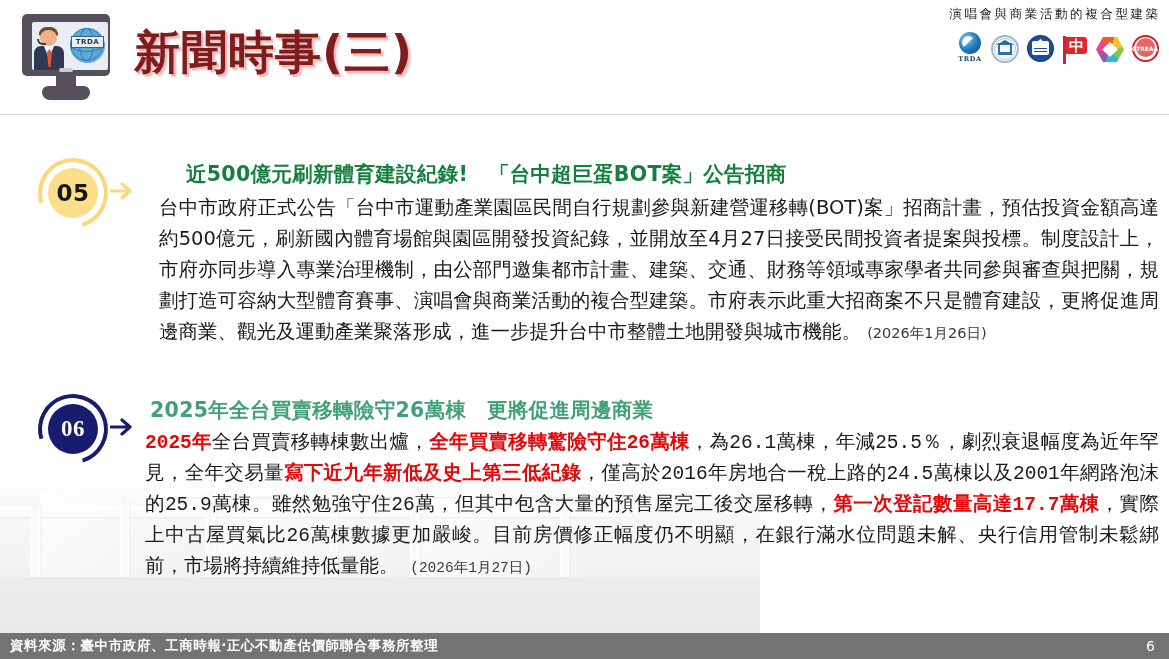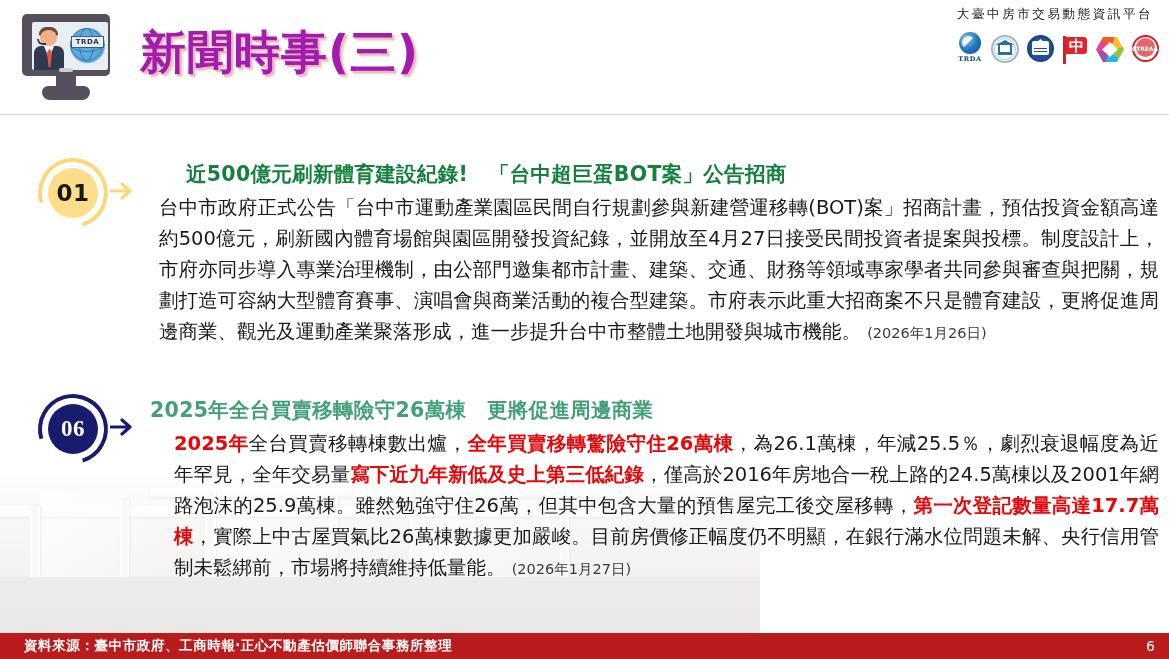--- a/index.html
+++ b/index.html
@@ -87,25 +87,24 @@
   .news-tag {
     position: absolute; left: 39px; top: 14px; width: 33px; height: 12px;
     background: #e9eef3; border: 1px solid #3b5f7a;
     color: #23384a; font-size: 7px; font-weight: bold; letter-spacing: .5px;
     text-align: center; line-height: 10px;
     font-family: "DejaVu Sans", sans-serif;
   }
 
   #slide-title {
     position: absolute; left: 134px; top: 22px;
-    font-size: 46px; font-weight: bold; color: #a21caf;
+    font-size: 46px; font-weight: bold; color: #7f1d1d;
     letter-spacing: 1px;
     text-shadow: 2px 2px 0 #f3b7b9, 3px 3px 3px rgba(0,0,0,.18);
     white-space: nowrap;
-    margin-left: 6px;
   }
 
   #platform-wrap { position: absolute; right: 8px; top: 6px; width: 212px; text-align: center; }
   #platform-name {
     font-size: 12.5px; color: #1b1b1b; letter-spacing: 2.6px; white-space: nowrap;
     font-weight: 500;
   }
   #logo-row { margin-top: 7px; display: flex; justify-content: flex-end; align-items: flex-end; gap: 3px; height: 38px; }
   .logo { position: relative; width: 32px; height: 36px; }
 
@@ -192,21 +191,21 @@
     letter-spacing: .3px; white-space: nowrap;
   }
   #item-06 .news-head { color: #42a079; }
 
   .news-body {
     position: absolute; left: 159px; top: 40px; right: 10px;
     font-size: 19.5px; line-height: 31px; color: #1a1a1a;
     text-align: justify; text-justify: inter-ideograph;
     letter-spacing: 0px;
   }
-  #item-06 .news-body { left: 174px; }
+  #item-06 .news-body { left: 145px; font-family: Liberation Mono, monospace; }
   .news-body .hl { color: #e3090b; font-weight: bold; }
   .news-body .date { font-size: 14.5px; color: #3a3a3a; }
 
   
   #footer {
     position: absolute; left: 0; bottom: 0; width: 1169px; height: 26px;
     background: #f47b20;
     display: flex; align-items: center; justify-content: space-between;
   }
   #footer-text {
@@ -258,21 +257,21 @@
         </div>
       </div>
       <div class="mon-notch"></div>
       <div class="mon-neck"></div>
       <div class="mon-base"></div>
     </div>
 
     <div id="slide-title">新聞時事(三)</div>
 
     <div id="platform-wrap">
-      <div id="platform-name">大臺中房市交易動態資訊平台</div>
+      <div id="platform-name">演唱會與商業活動的複合型建築</div>
 
       <div id="logo-row">
         <div class="logo">
           <div class="l1-disc"></div>
             <div class="l1-swoosh"></div>
           <div class="l1-txt">TRDA</div>
         </div>
         <div class="logo">
           <div class="l2-ring"></div>
             <div class="l2-ring2"></div>
@@ -300,21 +299,21 @@
           <div class="l6-txt">CTREAA</div>
         </div>
       </div>
     </div>
   </div>
   <div id="header-rule"></div>
 
   <div class="news-item" id="item-05">
     <div class="badge-wrap" id="badge-05">
       <div class="badge-arc"></div>
-      <div class="badge-circle" style="background: rgb(252, 221, 138); color: rgb(23, 23, 23);">01</div>
+      <div class="badge-circle" style="background: rgb(252, 221, 138); color: rgb(23, 23, 23);">05</div>
       <div class="badge-arrow">
         <svg width="26" height="22" viewBox="0 0 26 22">
           <path d="M1 11 H19 M12 4 L20 11 L12 18" fill="none" stroke="#fbd775" stroke-width="3.2" stroke-linecap="round" stroke-linejoin="round"></path>
         </svg>
       </div>
     </div>
     <div class="news-head" style="color: #15803d; margin-left: 36px;">近500億元刷新體育建設紀錄!　「台中超巨蛋BOT案」公告招商</div>
     <div class="news-body">
       <span>台中市政府正式公告「台中市運動產業園區民間自行規劃參與新建營運移轉(BOT)案」招商計畫，預估投資金額高達約500億元，刷新國內體育場館與園區開發投資紀錄，並開放至4月27日接受民間投資者提案與投標。制度設計上，市府亦同步導入專業治理機制，由公部門邀集都市計畫、建築、交通、財務等領域專家學者共同參與審查與把關，規劃打造可容納大型體育賽事、演唱會與商業活動的複合型建築。市府表示此重大招商案不只是體育建設，更將促進周邊商業、觀光及運動產業聚落形成，進一步提升台中市整體土地開發與城市機能。</span>
       <span class="date">(2026年1月26日)</span>
@@ -331,18 +330,18 @@
         </svg>
       </div>
     </div>
     <div class="news-head" style="color: rgb(66, 160, 121);">2025年全台買賣移轉險守26萬棟　更將促進周邊商業</div>
     <div class="news-body">
       <span id="body-06-segments"><span class="hl">2025年</span><span>全台買賣移轉棟數出爐，</span><span class="hl">全年買賣移轉驚險守住26萬棟</span><span>，為26.1萬棟，年減25.5％，劇烈衰退幅度為近年罕見，全年交易量</span><span class="hl">寫下近九年新低及史上第三低紀錄</span><span>，僅高於2016年房地合一稅上路的24.5萬棟以及2001年網路泡沫的25.9萬棟。雖然勉強守住26萬，但其中包含大量的預售屋完工後交屋移轉，</span><span class="hl">第一次登記數量高達17.7萬棟</span><span>，實際上中古屋買氣比26萬棟數據更加嚴峻。目前房價修正幅度仍不明顯，在銀行滿水位問題未解、央行信用管制未鬆綁前，市場將持續維持低量能。</span></span>
       <span class="date">(2026年1月27日)</span>
     </div>
   </div>
 
-  <div id="footer" style="background: #b91c1c; padding-left: 14px;">
+  <div id="footer" style="background: #737373;">
     <div id="footer-text">資料來源：臺中市政府、工商時報‧正心不動產估價師聯合事務所整理</div>
     <div id="page-number">6</div>
   </div>
 
 </div>
 
 </body></html>

